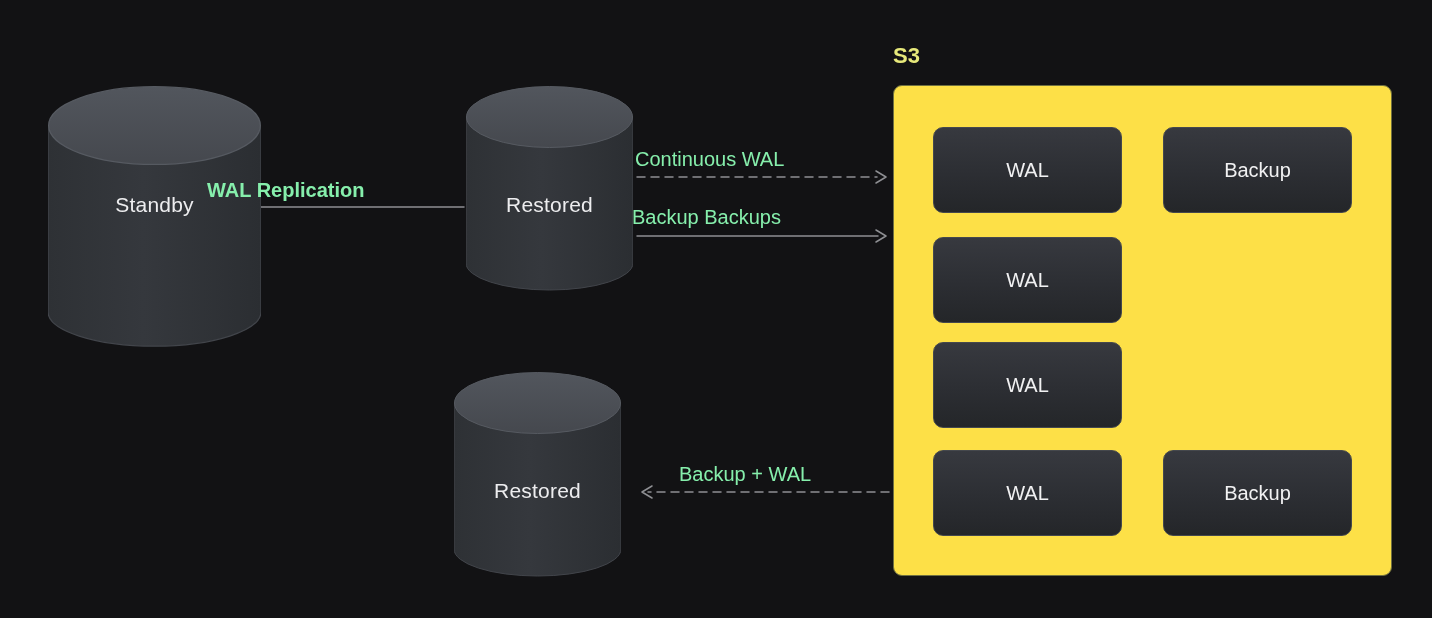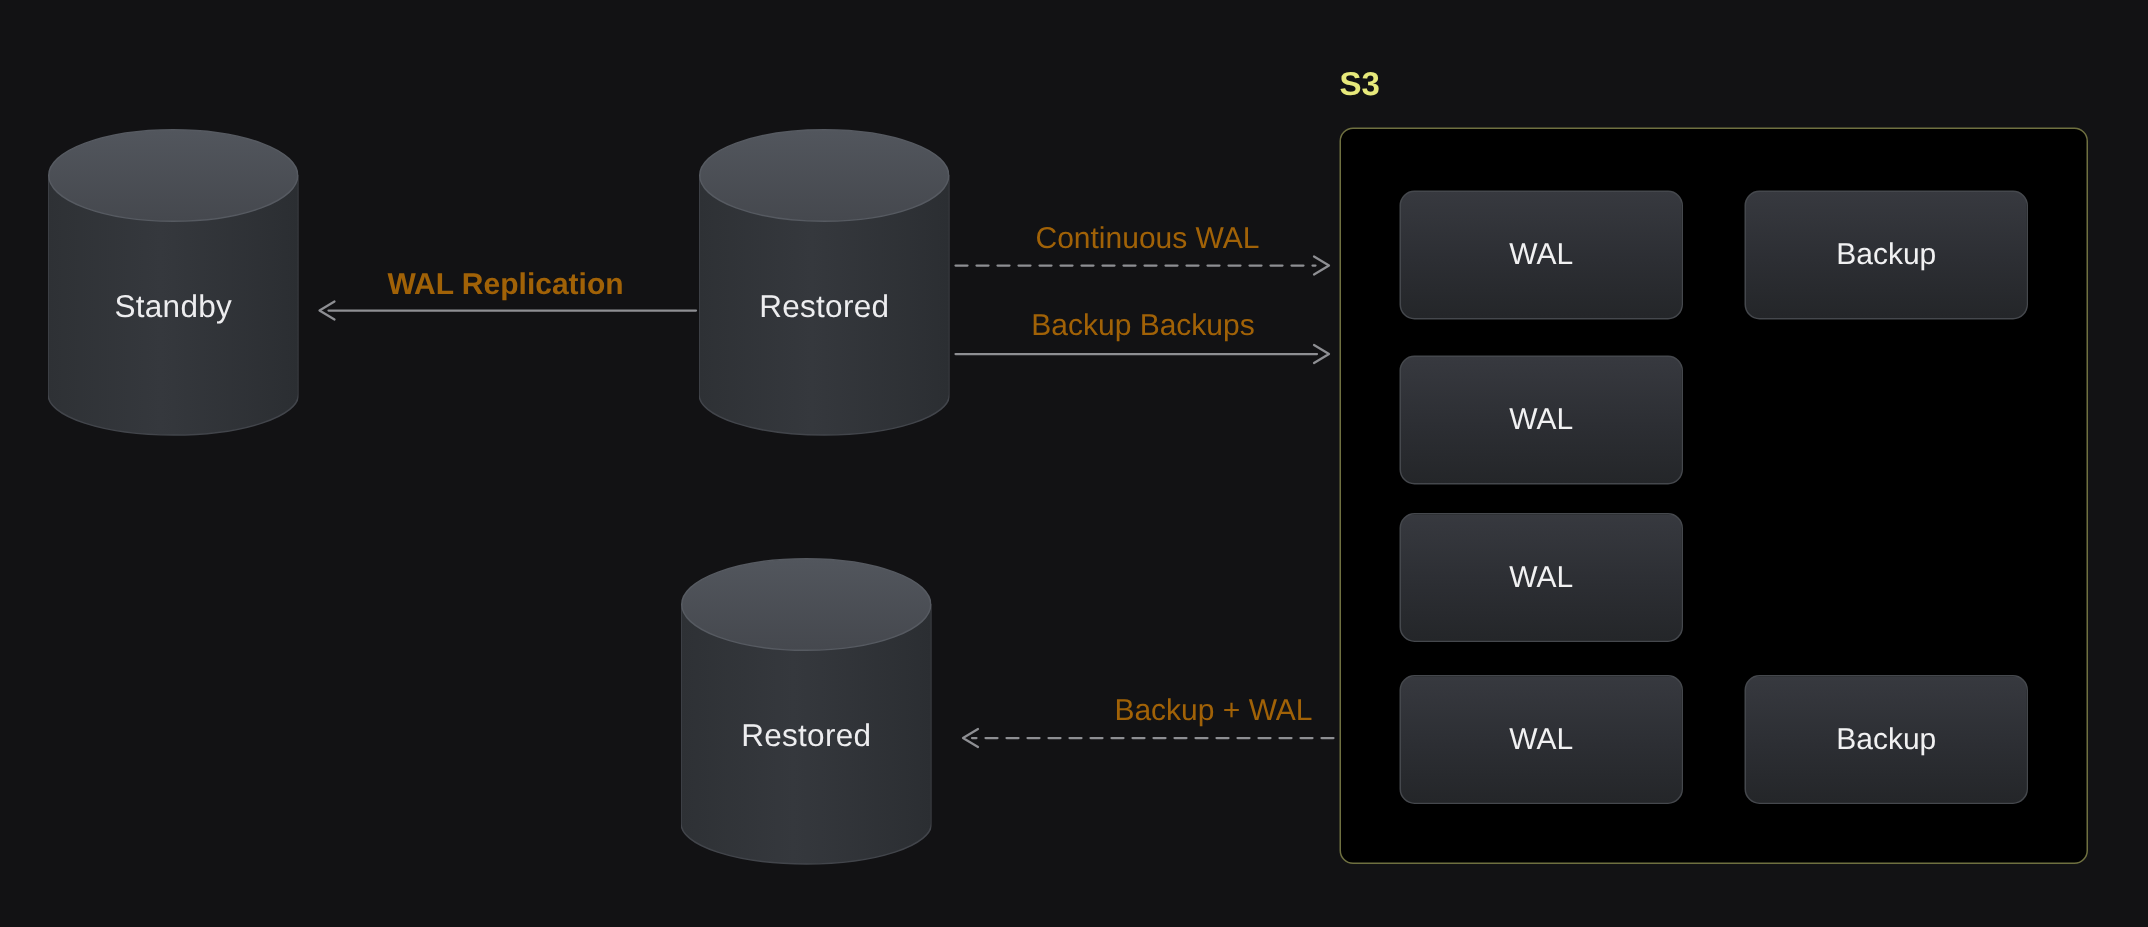--- a/index.html
+++ b/index.html
@@ -21,40 +21,40 @@
     width: 1432px;
     height: 618px;
   }
   
   .cylinder {
     position: absolute;
     width: 167px;
     height: 205px;
   }
   .cylinder svg { position: absolute; inset: 0; }
-  .cyl-standby  { left: 32px;  top: 86px; }
+  .cyl-standby  { left: 48px;  top: 86px; padding-left: 46px; }
   .cyl-primary  { left: 466px; top: 86px; }
   .cyl-restored { left: 454px; top: 372px; }
   .cyl-label {
     position: absolute;
     left: 0;
     top: 104px;
     width: 100%;
     text-align: center;
     color: #ededef;
     font-size: 21px;
     line-height: 30px;
     letter-spacing: 0.2px;
   }
   
   .edge-label {
     position: absolute;
     width: 260px;
-    text-align: center;
-    color: #a16207;
+    text-align: left;
+    color: #86efac;
     font-size: 20px;
     line-height: 26px;
   }
   .lbl-wal-replication { left: 207px; top: 177px; font-weight: bold; }
   .lbl-continuous-wal  { left: 635px; top: 146px; }
   .lbl-daily-backups   { left: 632px; top: 204px; }
   .lbl-backup-wal      { left: 633px; top: 461px; padding-left: 46px; }
   
   .s3-title {
     position: absolute;
@@ -69,21 +69,21 @@
   }
   .s3-box {
     position: absolute;
     left: 893px;
     top: 85px;
     width: 499px;
     height: 491px;
     border: 1.5px solid #6f7040;
     border-radius: 9px;
     box-sizing: border-box;
-    background: #000000;
+    background: #fde047;
   }
   .store-item {
     position: absolute;
     width: 189px;
     height: 86px;
     border: 1px solid #45484d;
     border-radius: 10px;
     box-sizing: border-box;
     background: linear-gradient(180deg, #37393f 0%, #2c2e33 55%, #242629 100%);
     display: flex;

